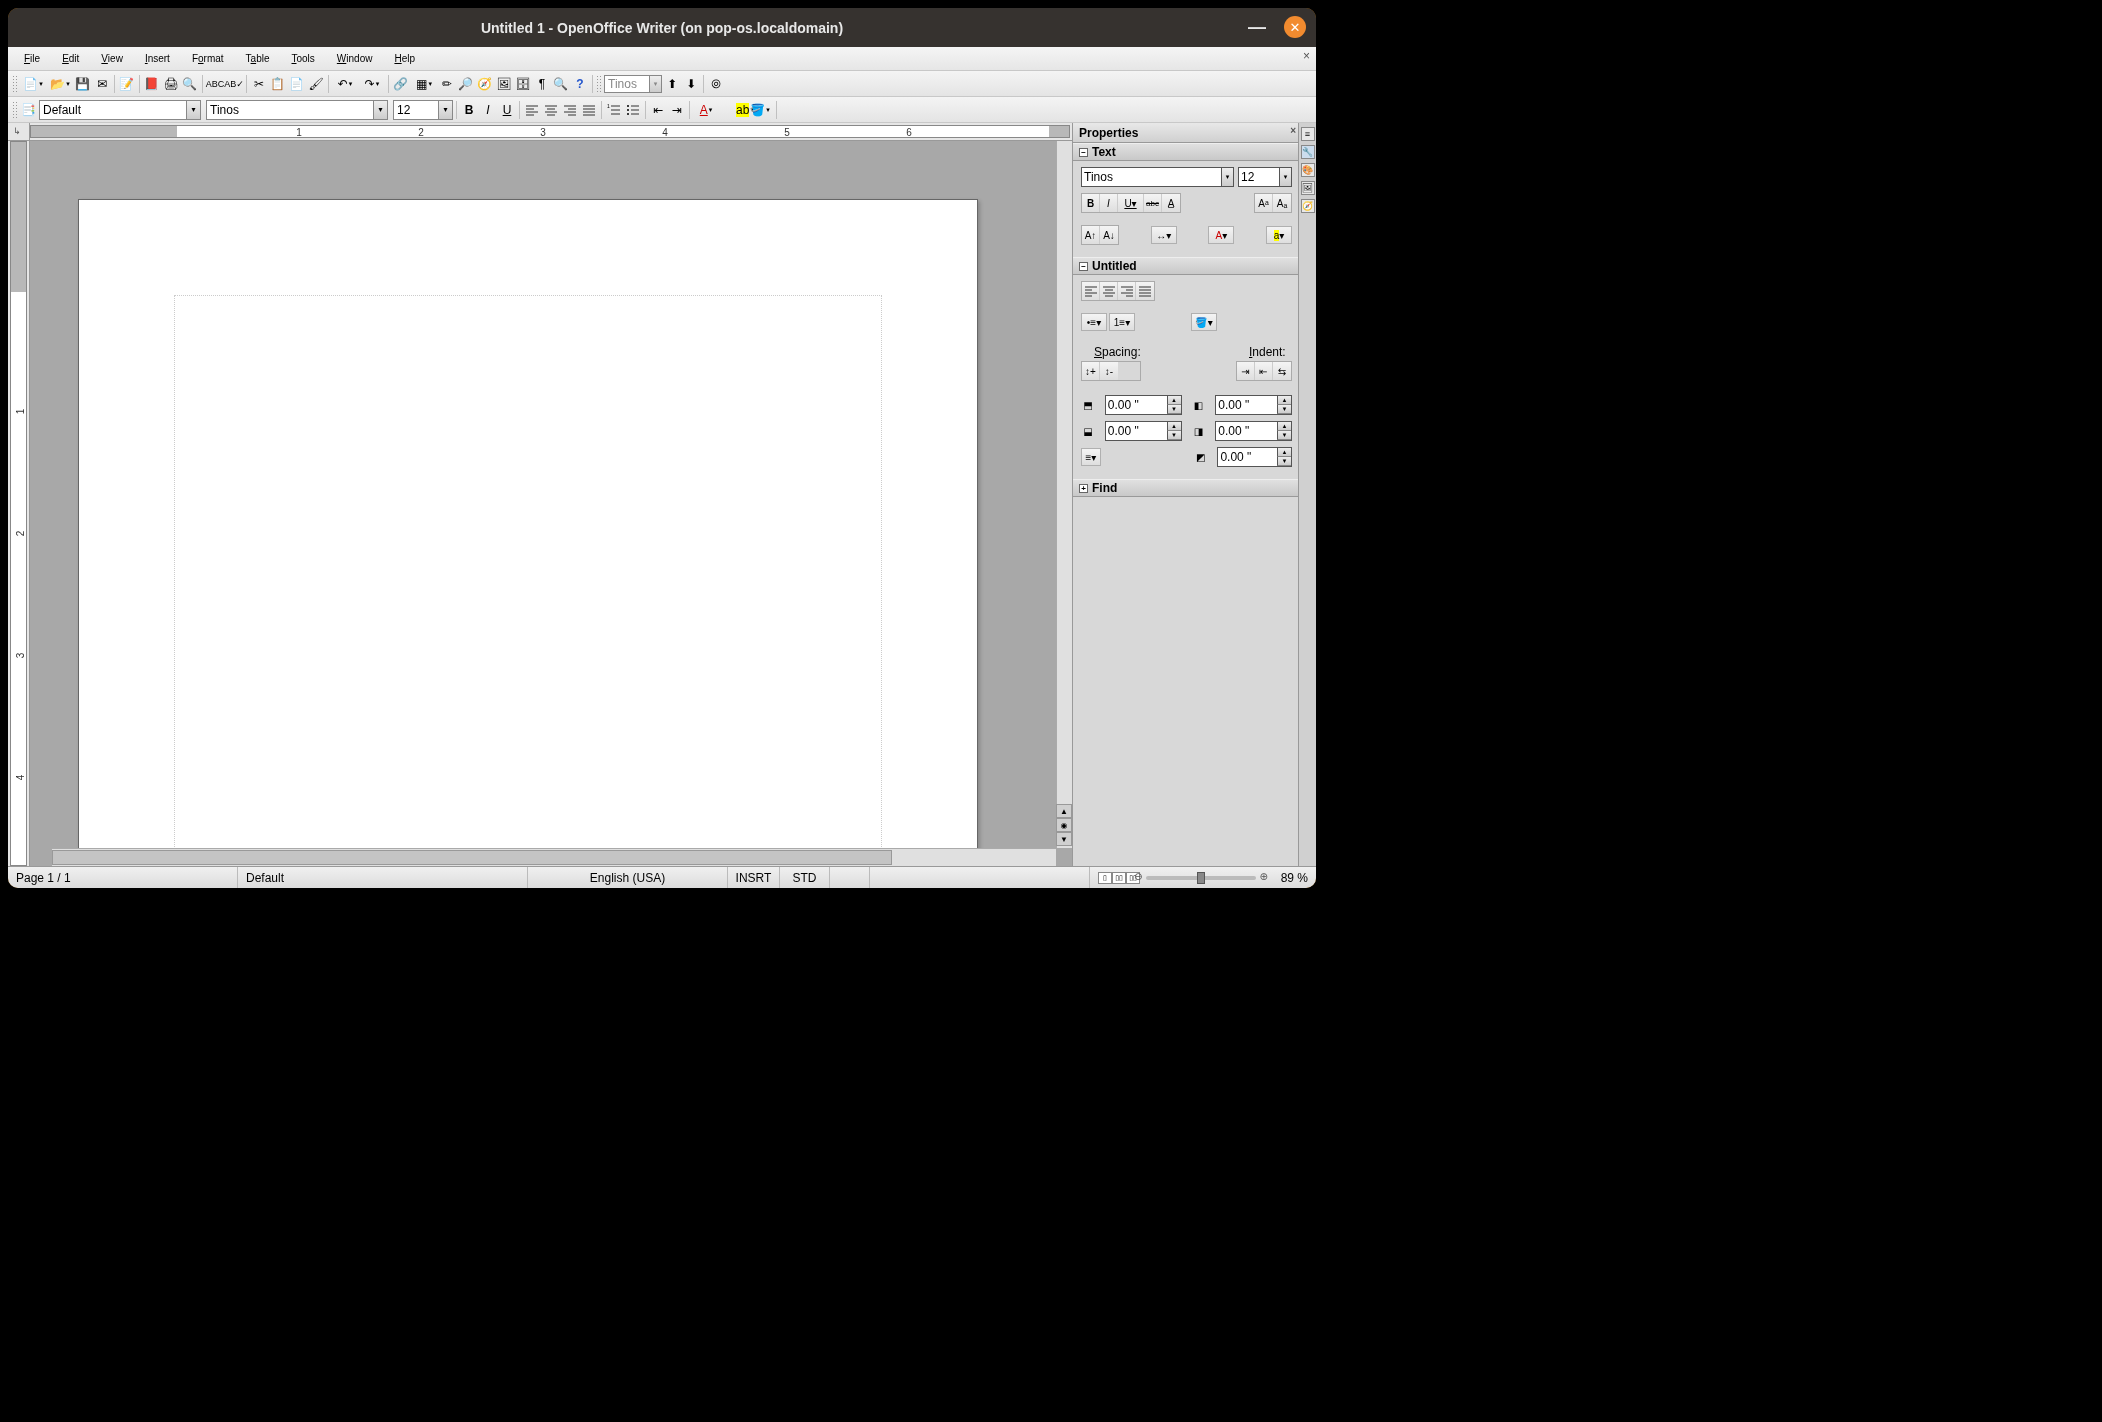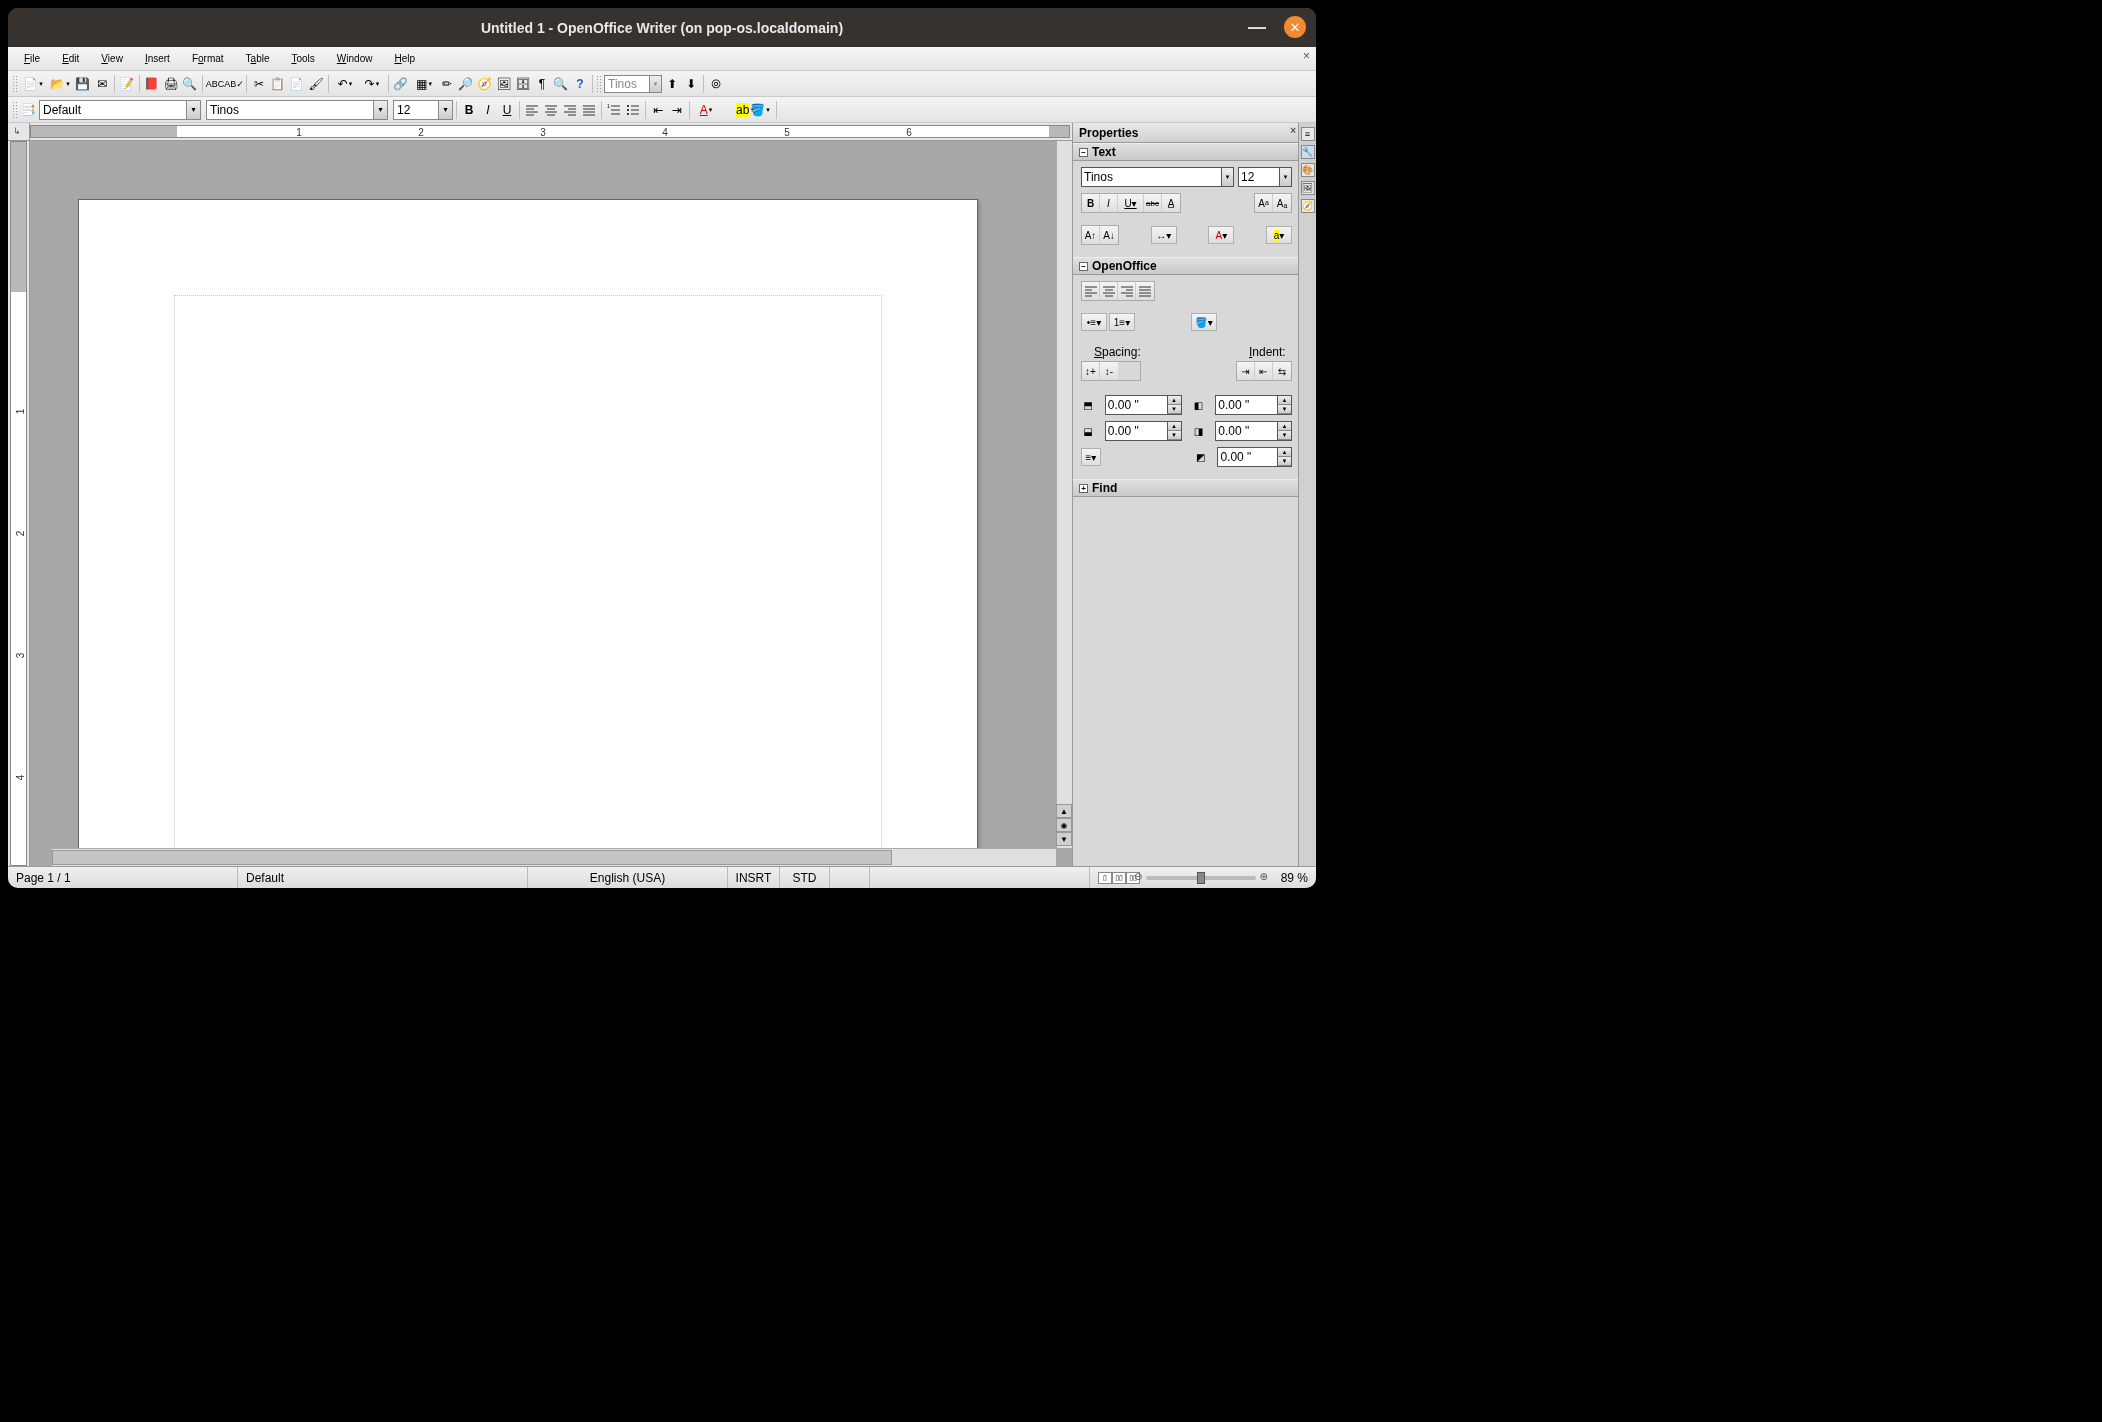--- a/index.html
+++ b/index.html
@@ -484,21 +484,21 @@
             <span class="icon-btn">A↓</span>
           </div>
           <span class="icon-btn wide">↔▾</span>
           <span class="icon-btn wide"><span style="color:#c00">A</span>▾</span>
           <span class="icon-btn wide"><span style="background:#ff0">a</span>▾</span>
         </div>
       </div>
 
       <div class="panel-head">
         <span class="expander">−</span>
-        <span>OpenOffice</span>
+        <span>Untitled</span>
         <span class="more">⋯</span>
       </div>
       <div class="panel-body" style="padding-right:24px;">
         <div class="panel-row">
           <div class="icon-group">
             <span class="icon-btn">
                 <svg class="svg-ico" viewBox="0 0 14 14">
                   <path stroke="#333" d="M1 3h12M1 6h7M1 9h12M1 12h7"></path>
                 </svg>
               </span>

